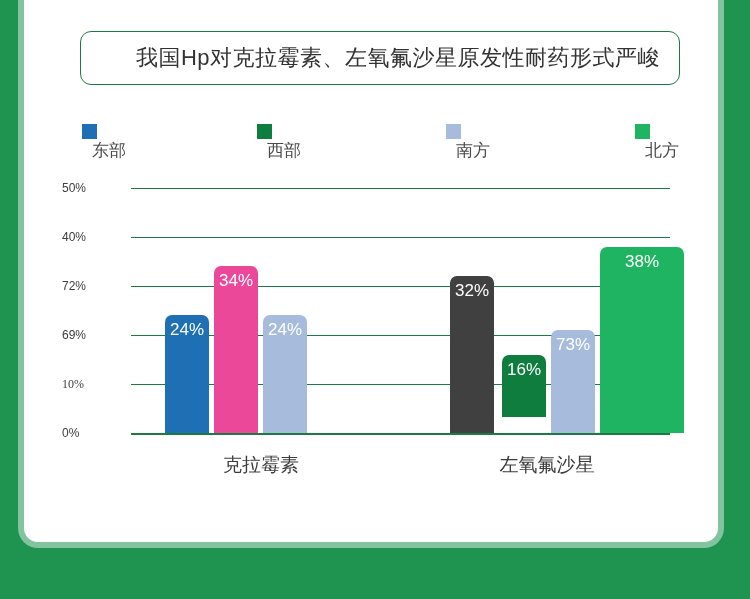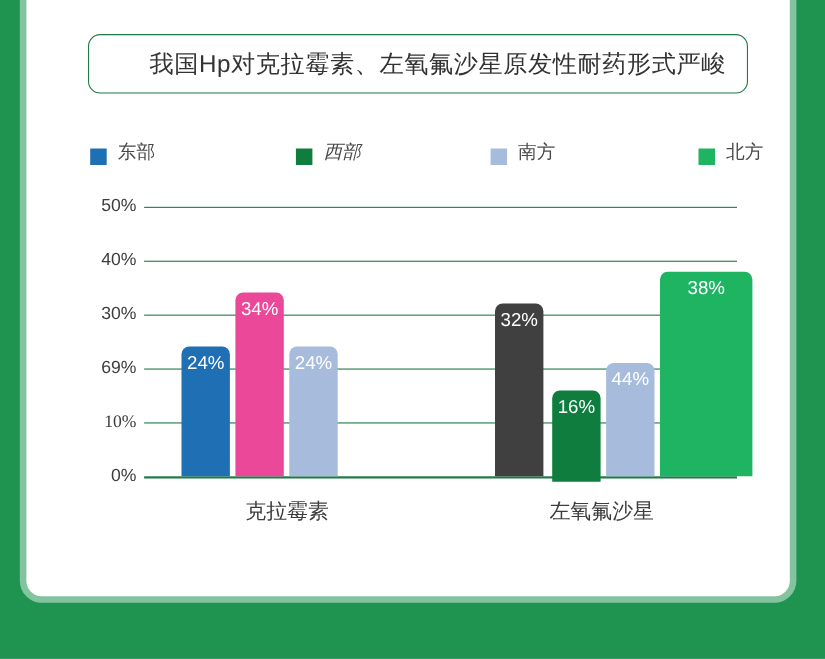--- a/index.html
+++ b/index.html
@@ -58,22 +58,23 @@
   .legend {
     position: absolute;
     left: 80px;
     top: 124px;
     width: 600px;
     height: 26px;
   }
   .legend-item {
     position: absolute;
     display: flex;
-    align-items: flex-end;
+    align-items: flex-start;
     height: 26px;
+    flex-direction: column;
   }
   .legend-swatch {
     width: 15px;
     height: 15px;
     display: inline-block;
     flex: none;
   }
   .legend-label {
     margin-left: 10px;
     font-size: 17px;
@@ -108,22 +109,22 @@
     position: absolute;
     left: 62px;
     width: 62px;
     height: 1px;
   }
   .ytick-lbl {
     position: absolute;
     left: 0;
     top: -10px;
     width: 62px;
-    text-align: right;
-    font-size: 16px;
+    text-align: left;
+    font-size: 12px;
     color: #3d3d3d;
     line-height: 20px;
   }
 
   .bar {
     position: absolute;
     border-radius: 7px 7px 0 0;
   }
   .bar-label {
     position: absolute;
@@ -154,21 +155,21 @@
 
   <div class="title-box">
     <span class="title-text">我国Hp对克拉霉素、左氧氟沙星原发性耐药形式严峻</span>
   </div>
 
   <div class="legend">
     <div class="legend-item" style="left:2px;">
       <span class="legend-swatch" style="background:#1f6fb5;"></span>
       <span class="legend-label">东部</span>
     </div>
-    <div class="legend-item" style="left:189px;font-style:italic;">
+    <div class="legend-item" style="left:177px;">
       <span class="legend-swatch" style="background:#0e7d3e;"></span>
       <span class="legend-label">西部</span>
     </div>
     <div class="legend-item" style="left:366px;">
       <span class="legend-swatch" style="background:#a7bcdc;"></span>
       <span class="legend-label">南方</span>
     </div>
     <div class="legend-item" style="left:555px;">
       <span class="legend-swatch" style="background:#1fb462;"></span>
       <span class="legend-label">北方</span>
@@ -182,21 +183,21 @@
       <span class="ytick-lbl">50%</span>
     </div>
 
     <div class="gridline" style="top:237px;"></div>
     <div class="ytick-wrap" style="top:237px;">
       <span class="ytick-lbl">40%</span>
     </div>
 
     <div class="gridline" style="top:286px;"></div>
     <div class="ytick-wrap" style="top:286px;">
-      <span class="ytick-lbl">30%</span>
+      <span class="ytick-lbl">72%</span>
     </div>
 
     <div class="gridline" style="top:335px;"></div>
     <div class="ytick-wrap" style="top:335px;">
       <span class="ytick-lbl">69%</span>
     </div>
 
     <div class="gridline" style="top:384px;"></div>
     <div class="ytick-wrap" style="top:384px;font-family:Liberation Serif, serif;">
       <span class="ytick-lbl">10%</span>
@@ -213,25 +214,25 @@
     <div class="bar" style="left: 214px; width: 44px; background: #ec4899; height: 166.6px; top: 266.4px;">
       <span class="bar-label">34%</span>
     </div>
     <div class="bar" style="left: 263px; width: 44px; background: rgb(167, 188, 220); height: 117.6px; top: 315.4px;">
       <span class="bar-label">24%</span>
     </div>
 
     <div class="bar" style="left: 450px; width: 44px; background: #404040; height: 156.8px; top: 276.2px;">
       <span class="bar-label">32%</span>
     </div>
-    <div class="bar" style="left: 502px; width: 44px; background: rgb(14, 125, 62); height: 83px; top: 354.6px;">
+    <div class="bar" style="left: 502px; width: 44px; background: rgb(14, 125, 62); height: 62px; top: 354.6px;">
       <span class="bar-label">16%</span>
     </div>
     <div class="bar" style="left: 551px; width: 44px; background: rgb(167, 188, 220); height: 102.9px; top: 330.1px;">
-      <span class="bar-label">44%</span>
+      <span class="bar-label">73%</span>
     </div>
     <div class="bar" style="left: 600px; width: 44px; background: rgb(31, 180, 98); height: 186.2px; top: 246.8px; padding-left: 40px;">
       <span class="bar-label">38%</span>
     </div>
 
     <div class="cat-label" style="left:447px; width:200px;">左氧氟沙星</div>
     <div class="cat-label" style="left:161px; width:200px;">克拉霉素</div>
 
   </div>
 

